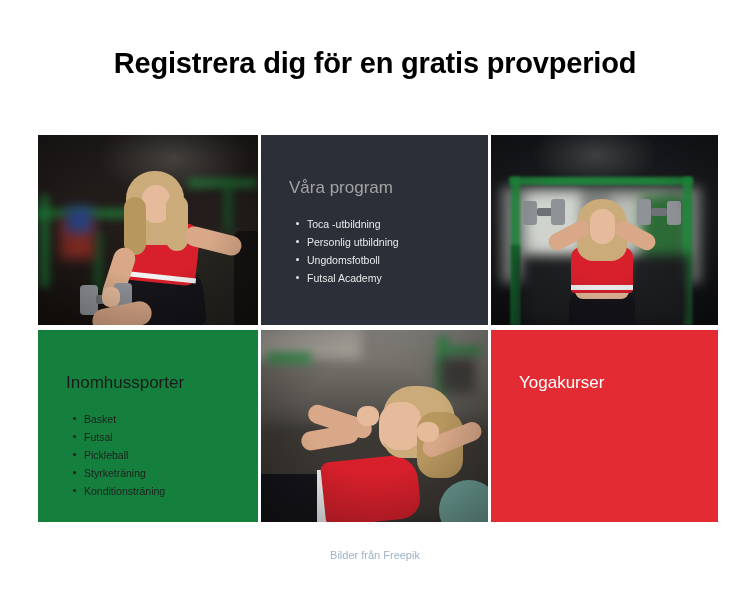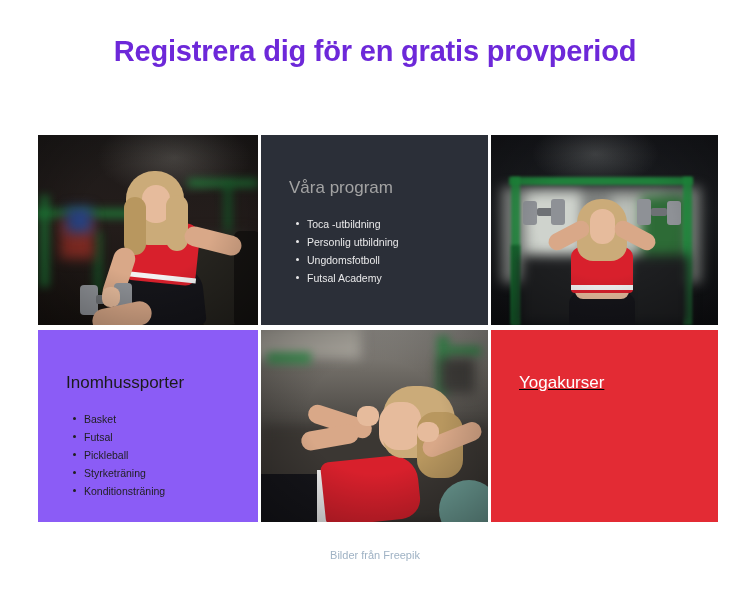--- a/index.html
+++ b/index.html
@@ -19,25 +19,25 @@
     height: 596px;
     background: #ffffff;
   }
 
   
   .header {
     padding-top: 30px;
     text-align: center;
   }
   .page-title {
-    margin: 4px;
+    margin: 16px;
     font-size: 29px;
     line-height: 34px;
     font-weight: bold;
-    color: #6d28d9;
+    color: #000000;
     letter-spacing: -0.2px;
   }
   .page-subtitle {
     margin: 12px auto 0 auto;
     width: 372px;
     font-size: 11.5px;
     line-height: 16.5px;
     color: #3d3d3d;
   }
 
@@ -117,22 +117,22 @@
     background: radial-gradient(ellipse 85% 85% at 50% 45%, rgba(0,0,0,0) 35%, rgba(0,0,0,0.45) 100%);
     pointer-events: none;
   }
 
   
   .panel {
     padding: 42px 0 0 28px;
     box-sizing: border-box;
   }
   .panel-dark   { background: #2B2F38; }
-  .panel-yellow { background: #8b5cf6; }
-  .panel-red    { background: #E32B34; text-decoration: underline; }
+  .panel-yellow { background: #15803d; }
+  .panel-red    { background: #E32B34; }
 
   .panel-title {
     margin: 0 0 16px 0;
     font-size: 17px;
     font-weight: normal;
     line-height: 22px;
   }
   .panel-dark   .panel-title { color: #a3a3a3; }
   .panel-yellow .panel-title { color: #1b1b1b; }
   .panel-red    .panel-title { color: #ffffff; }

